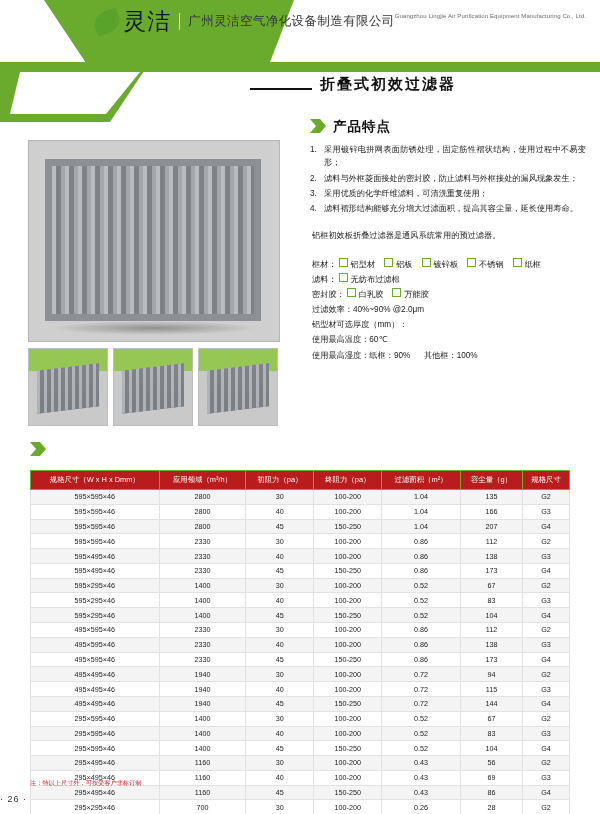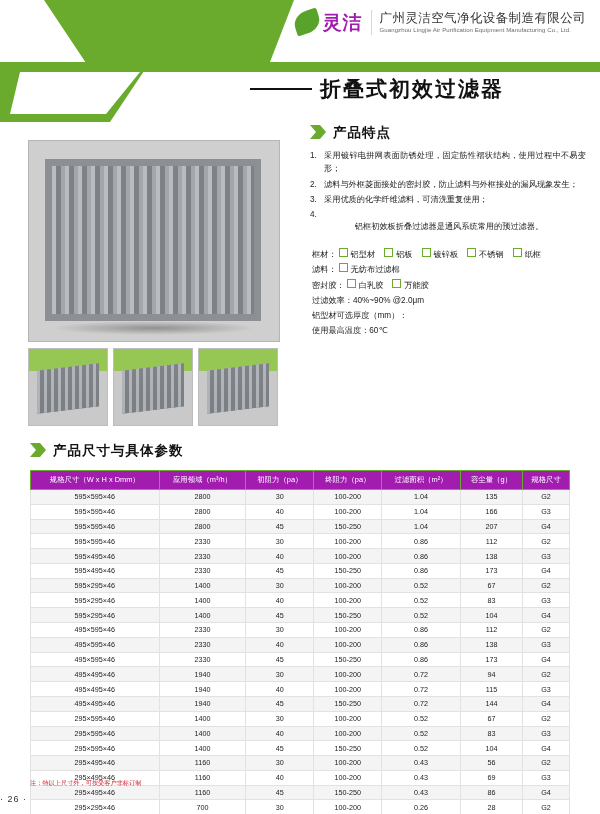--- a/index.html
+++ b/index.html
@@ -34,32 +34,32 @@
     display:flex;align-items:center;
   }
   .logo-leaf{
     width:26px;height:22px;
     background:#5aa32a;
     border-radius:60% 10% 60% 10%;
     transform:rotate(-18deg);
     margin-right:3px;
   }
   .logo-cn{
-    font-size:19px;font-weight:bold;color:#a21caf;letter-spacing:1px;
+    font-size:23px;font-weight:normal;color:#0f172a;letter-spacing:1px;
     line-height:1;
   }
   .logo-text{
-    display:flex;flex-direction:column;justify-content:center;
+    display:flex;justify-content:center;
     border-left:1px solid #d8d8d8;padding-left:8px;
   }
   .company-cn{font-size:12.5px;color:#333;line-height:1.35;letter-spacing:.4px;}
   .company-en{font-size:6px;color:#6a6a6a;line-height:1.3;letter-spacing:.1px;}
   .title-bar{
     position:absolute;top:75px;left:320px;width:270px;
-    font-size:21px;font-weight:bold;color:#111;letter-spacing:2px;
+    font-size:15px;font-weight:bold;color:#111;letter-spacing:2px;
   }
   .title-rule{
     position:absolute;top:88px;left:250px;width:62px;height:2px;background:#111;
   }
   
   .left-accent{
     position:absolute;top:62px;left:0;width:150px;height:60px;background:#6aab2e;
     clip-path:polygon(0 0,150px 0,110px 60px,0 60px);
   }
   .left-accent-inner{
@@ -74,35 +74,35 @@
     clip-path:polygon(0 0,10px 0,16px 7px,10px 14px,0 14px,6px 7px);
     margin-right:7px;vertical-align:-2px;
   }
   .sec-head{
     font-size:13.5px;font-weight:bold;color:#111;letter-spacing:1px;
     margin:0 0 7px 0;
   }
 
   
   .right-col{
-    position:absolute;top:124px;left:310px;width:276px;
+    position:absolute;top:118px;left:310px;width:276px;
   }
   .feature-list{
     margin:0;padding:0;list-style:none;
     font-size:8.2px;color:#222;line-height:1.62;
   }
   .feature-list li{
     padding-left:14px;position:relative;margin-bottom:2px;
     text-align:justify;
   }
   .feature-list li .num{
     position:absolute;left:0;top:0;
   }
   .block{margin-top:14px;}
-  .para{font-size:8.2px;color:#222;line-height:1.6;padding-left:2px;text-align:center;}
+  .para{font-size:8.2px;color:#222;line-height:1.6;padding-left:2px;}
   .mat-lines{font-size:8.2px;color:#222;line-height:1.85;padding-left:2px;}
   .mat-lines .lbl{display:inline-block;}
   .chk{
     display:inline-block;width:7px;height:7px;border:1px solid #6aab2e;
     margin:0 3px 0 9px;vertical-align:0px;
   }
   .chk.first{margin-left:2px;}
 
   
   .main-img{
@@ -146,21 +146,21 @@
 
   
   .tbl-head{
     position:absolute;top:442px;left:30px;
   }
   table.spec{
     position:absolute;top:470px;left:30px;width:540px;
     border-collapse:collapse;font-size:7.2px;color:#222;
   }
   table.spec th{
-    background:#a21caf;color:#fff;font-weight:normal;
+    background:#b91c1c;color:#fff;font-weight:normal;
     padding:4px 2px;text-align:center;font-size:7.4px;border:1px solid #6aab2e;
   }
   table.spec td{
     padding:2.4px 2px;text-align:center;border:1px solid #e2e2e2;
   }
   table.spec tr:nth-child(odd) td{background:#f4f4f4;}
   table.spec tr:nth-child(even) td{background:#ffffff;}
   .note{
     position:absolute;top:779px;left:30px;font-size:6.2px;color:#c8202a;
   }
@@ -221,47 +221,52 @@
 
 <div class="right-col">
 
   <div class="sec-head">
     <span class="arrow"></span><span>产品特点</span>
   </div>
   <ul class="feature-list">
     <li><span class="num">1.</span><span>采用镀锌电拼网表面防锈处理，固定筋性褶状结构，使用过程中不易变形；</span></li>
     <li><span class="num">2.</span><span>滤料与外框菱面接处的密封胶，防止滤料与外框接处的漏风现象发生；</span></li>
     <li><span class="num">3.</span><span>采用优质的化学纤维滤料，可清洗重复使用；</span></li>
-    <li><span class="num">4.</span></li>
+    <li><span class="num">4.</span><span>滤料褶形结构能够充分增大过滤面积，提高其容尘量，延长使用寿命。</span></li>
   </ul>
 
   <div class="block">
     <div class="para">铝框初效板折叠过滤器是通风系统常用的预过滤器。</div>
   </div>
 
   <div class="block">
     <div class="mat-lines">
       <div>
         <span class="lbl">框材：</span><span class="chk first"></span><span>铝型材</span><span class="chk"></span><span>铝板</span><span class="chk"></span><span>镀锌板</span><span class="chk"></span><span>不锈钢</span><span class="chk"></span><span>纸框</span>
       </div>
       <div>
         <span class="lbl">滤料：</span><span class="chk first"></span><span>无纺布过滤棉</span>
       </div>
       <div>
         <span class="lbl">密封胶：</span><span class="chk first"></span><span>白乳胶</span><span class="chk"></span><span>万能胶</span>
       </div>
       <div>过滤效率：40%~90% @2.0μm</div>
       <div>铝型材可选厚度（mm）：</div>
       <div>使用最高温度：60℃</div>
+      <div>
+        <span>使用最高湿度：纸框：90%</span>
+        &nbsp;&nbsp;&nbsp;&nbsp;
+        <span>其他框：100%</span>
+      </div>
     </div>
   </div>
 </div>
 
 <div class="tbl-head sec-head">
-  <span class="arrow"></span><span>产品尺寸与具体参数</span>
+  <span class="arrow"></span>
 </div>
 
 <table class="spec">
   <thead>
     <tr>
       <th>规格尺寸（W x H x Dmm）</th>
       <th>应用领域（m³/h）</th>
       <th>初阻力（pa）</th>
       <th>终阻力（pa）</th>
       <th>过滤面积（m²）</th>

